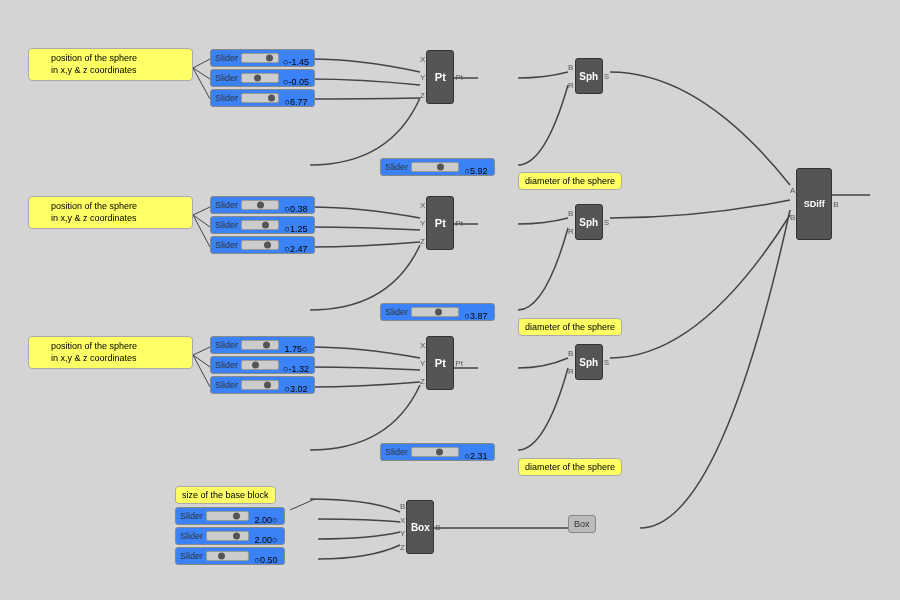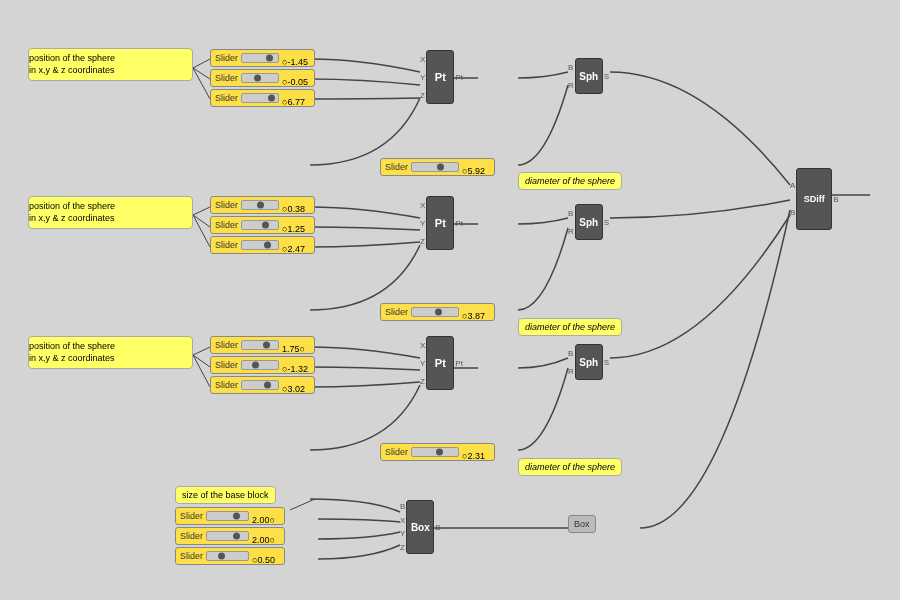--- a/index.html
+++ b/index.html
@@ -25,39 +25,40 @@
       position: absolute;
       display: flex;
       align-items: center;
     }
 
     
     .label-node {
       background: #ffff66;
       border: 1px solid #aaa;
       border-radius: 4px;
-      padding: 4px 0;
+      padding: 4px 22px;
       font-size: 9px;
       text-align: left;
       line-height: 1.3;
       color: #000;
       white-space: pre;
     }
 
     
     .slider-node {
-      background: #fde047;
+      background: #3b82f6;
       border: 1px solid #888;
       border-radius: 3px;
       display: flex;
       align-items: center;
       height: 18px;
       padding: 0 4px;
       font-size: 9px;
       gap: 3px;
+      text-align: center;
     }
     .slider-label {
       color: #333;
       font-size: 9px;
     }
     .slider-bar {
       background: #ccc;
       border: 1px solid #999;
       border-radius: 2px;
       width: 60px;
@@ -98,21 +99,21 @@
       height: 54px;
     }
 
     .sph-box {
       width: 28px;
       height: 36px;
     }
 
     .sdiff-box {
       width: 36px;
-      height: 62px;
+      height: 72px;
     }
 
     .box-comp {
       width: 28px;
       height: 54px;
     }
 
     
     .pass-box {
       background: #bbb;
@@ -125,21 +126,20 @@
       align-items: center;
     }
 
     .diameter-label {
       background: #ffff66;
       border: 1px solid #aaa;
       border-radius: 4px;
       padding: 3px 6px;
       font-size: 9px;
       color: #000;
-      font-style: italic;
     }
 
     .size-label {
       background: #ffff66;
       border: 1px solid #aaa;
       border-radius: 4px;
       padding: 3px 6px;
       font-size: 9px;
       color: #000;
     }

